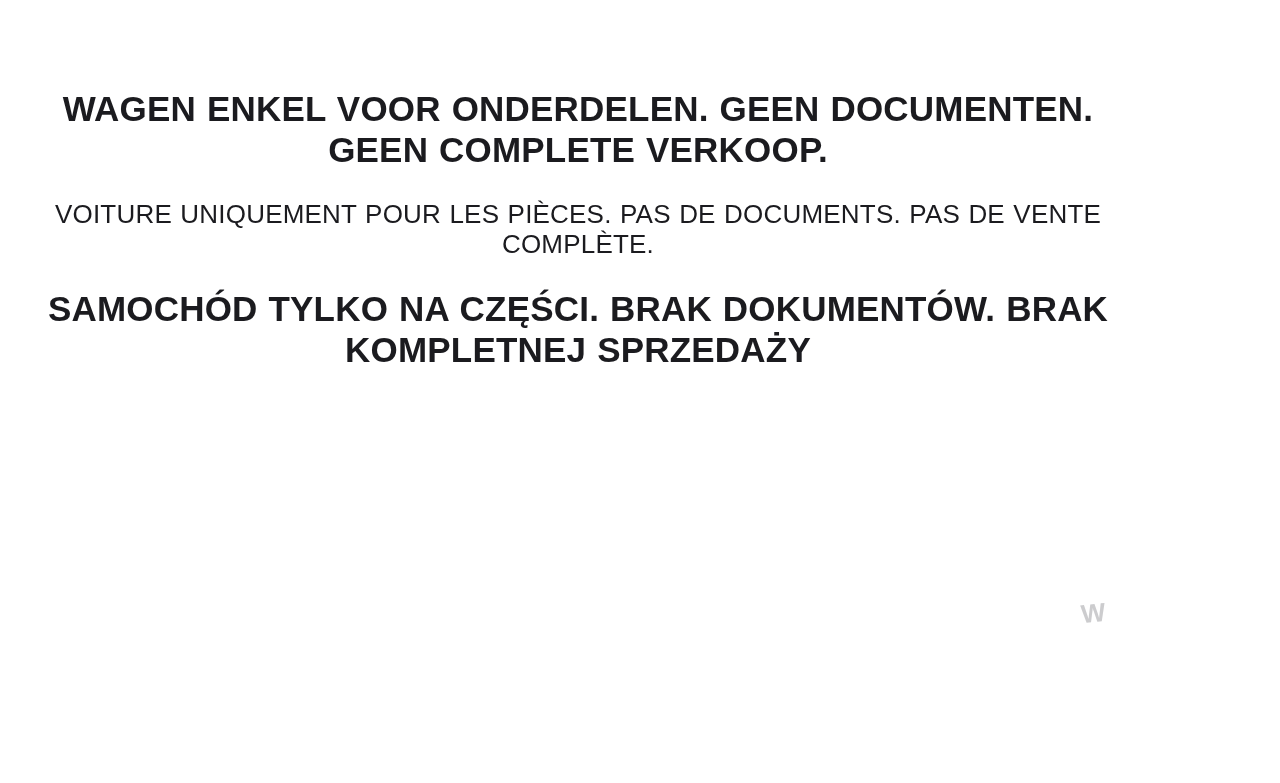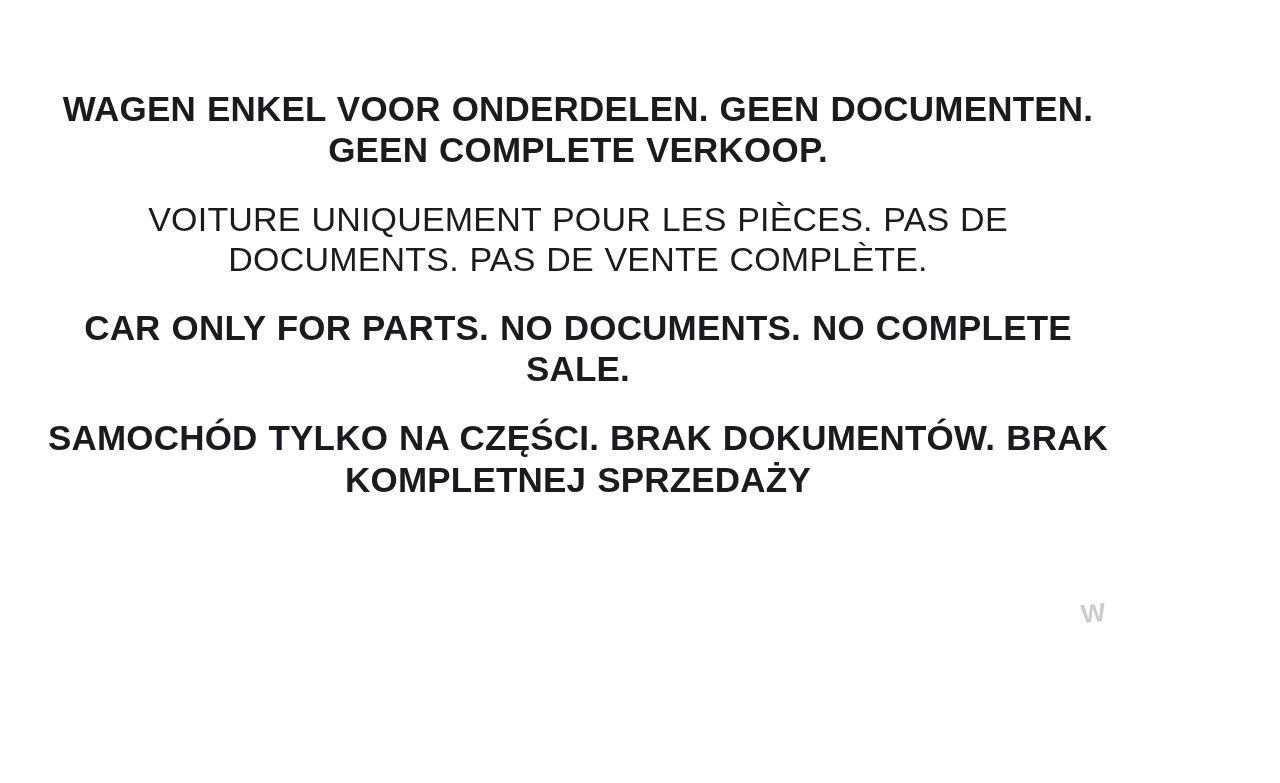--- a/index.html
+++ b/index.html
@@ -41,21 +41,21 @@
     letter-spacing: 0.2px;
     margin: 0 0 26px 0;
     word-spacing: 1px;
   }
   .line-bold {
     font-weight: 700;
     font-size: 35px;
   }
   .line-regular {
     font-weight: 400;
-    font-size: 34px;
+    font-size: 26px;
   }
   .line-nl { margin-bottom: 28px; }
   .line-fr { margin-bottom: 28px; }
   .line-en { margin-bottom: 28px; }
   .line-de { margin-bottom: 28px; }
   .line-pl { margin-bottom: 0; }
 
   .watermark {
     position: absolute;
     right: 172px;
@@ -74,21 +74,20 @@
 <body>
 
 <div class="page">
 
   <div class="notice-block">
 
     <p class="line line-bold line-nl">WAGEN ENKEL VOOR ONDERDELEN. GEEN DOCUMENTEN. GEEN COMPLETE VERKOOP.</p>
 
     <p class="line line-regular line-fr">VOITURE UNIQUEMENT POUR LES PIÈCES. PAS DE DOCUMENTS. PAS DE VENTE COMPLÈTE.</p>
 
-    <p class="line line-bold line-en">CAR ONLY FOR PARTS. NO DOCUMENTS. NO COMPLETE SALE.</p>
 
 
     <p class="line line-bold line-pl">SAMOCHÓD TYLKO NA CZĘŚCI. BRAK DOKUMENTÓW. BRAK KOMPLETNEJ SPRZEDAŻY</p>
 
   </div>
 
   <div class="watermark">W</div>
 
 </div>
 

